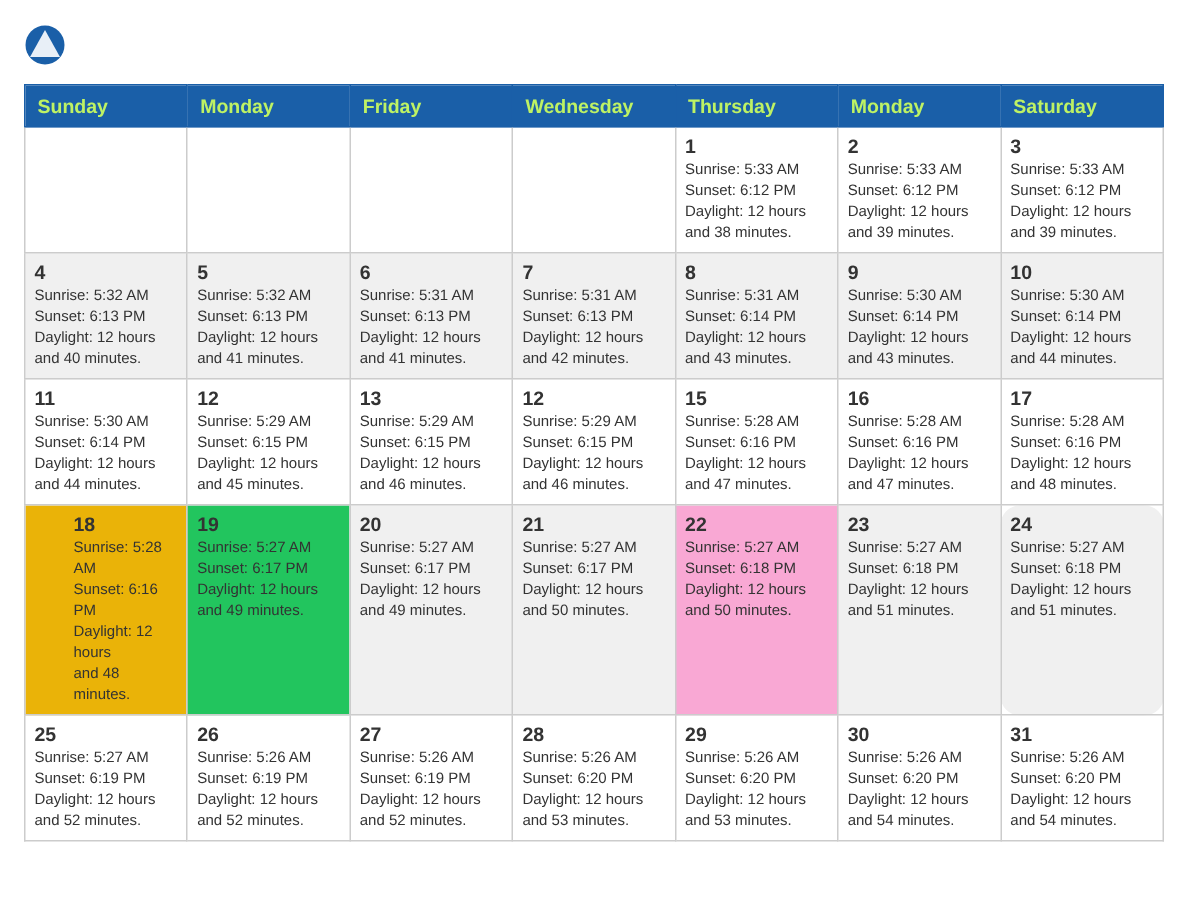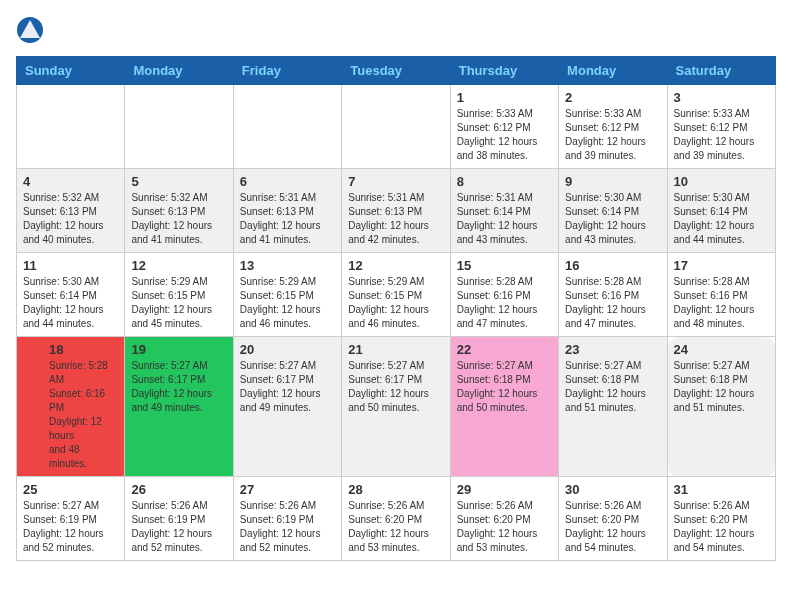--- a/index.html
+++ b/index.html
@@ -52,21 +52,21 @@
       font-size: 14px;
       color: #555;
     }
     .calendar {
       width: 100%;
       border-collapse: collapse;
       border: 1px solid #ccc;
     }
     .calendar th {
       background: #1a5fa8;
-      color: #7dd3fc;
+      color: #bef264;
       text-align: left;
       padding: 6px 8px;
       font-size: 13px;
       font-weight: bold;
       border: 1px solid #1a5fa8;
     }
     .calendar td {
       vertical-align: top;
       padding: 5px 6px;
       border: 1px solid #ccc;
@@ -113,21 +113,21 @@
     <div class="location"></div>
   </div>
 </div>
 
 <table class="calendar">
   <thead>
     <tr>
     <th>Sunday</th>
         <th>Monday</th>
         <th>Friday</th>
-        <th>Tuesday</th>
+        <th>Wednesday</th>
         <th>Thursday</th>
         <th>Monday</th>
         <th>Saturday</th>
       </tr>
   </thead>
   <tbody id="calendar-body">
   <tr>
         <td class="empty-cell"></td>
         <td class="empty-cell"></td>
         <td class="empty-cell"></td>
@@ -250,21 +250,21 @@
         </td>
         <td>
           <span class="day-num">17</span>
           <div class="day-info" style="white-space: pre-line;">Sunrise: 5:28 AM
 Sunset: 6:16 PM
 Daylight: 12 hours
 and 48 minutes.</div>
         </td>
       </tr>
       <tr>
-        <td style="background: #ef4444; padding-left: 32px;">
+        <td style="background: #eab308; padding-left: 32px;">
           <span class="day-num">18</span>
           <div class="day-info" style="white-space: pre-line;">Sunrise: 5:28 AM
 Sunset: 6:16 PM
 Daylight: 12 hours
 and 48 minutes.</div>
         </td>
         <td style="background: #22c55e;">
           <span class="day-num">19</span>
           <div class="day-info" style="white-space: pre-line;">Sunrise: 5:27 AM
 Sunset: 6:17 PM

